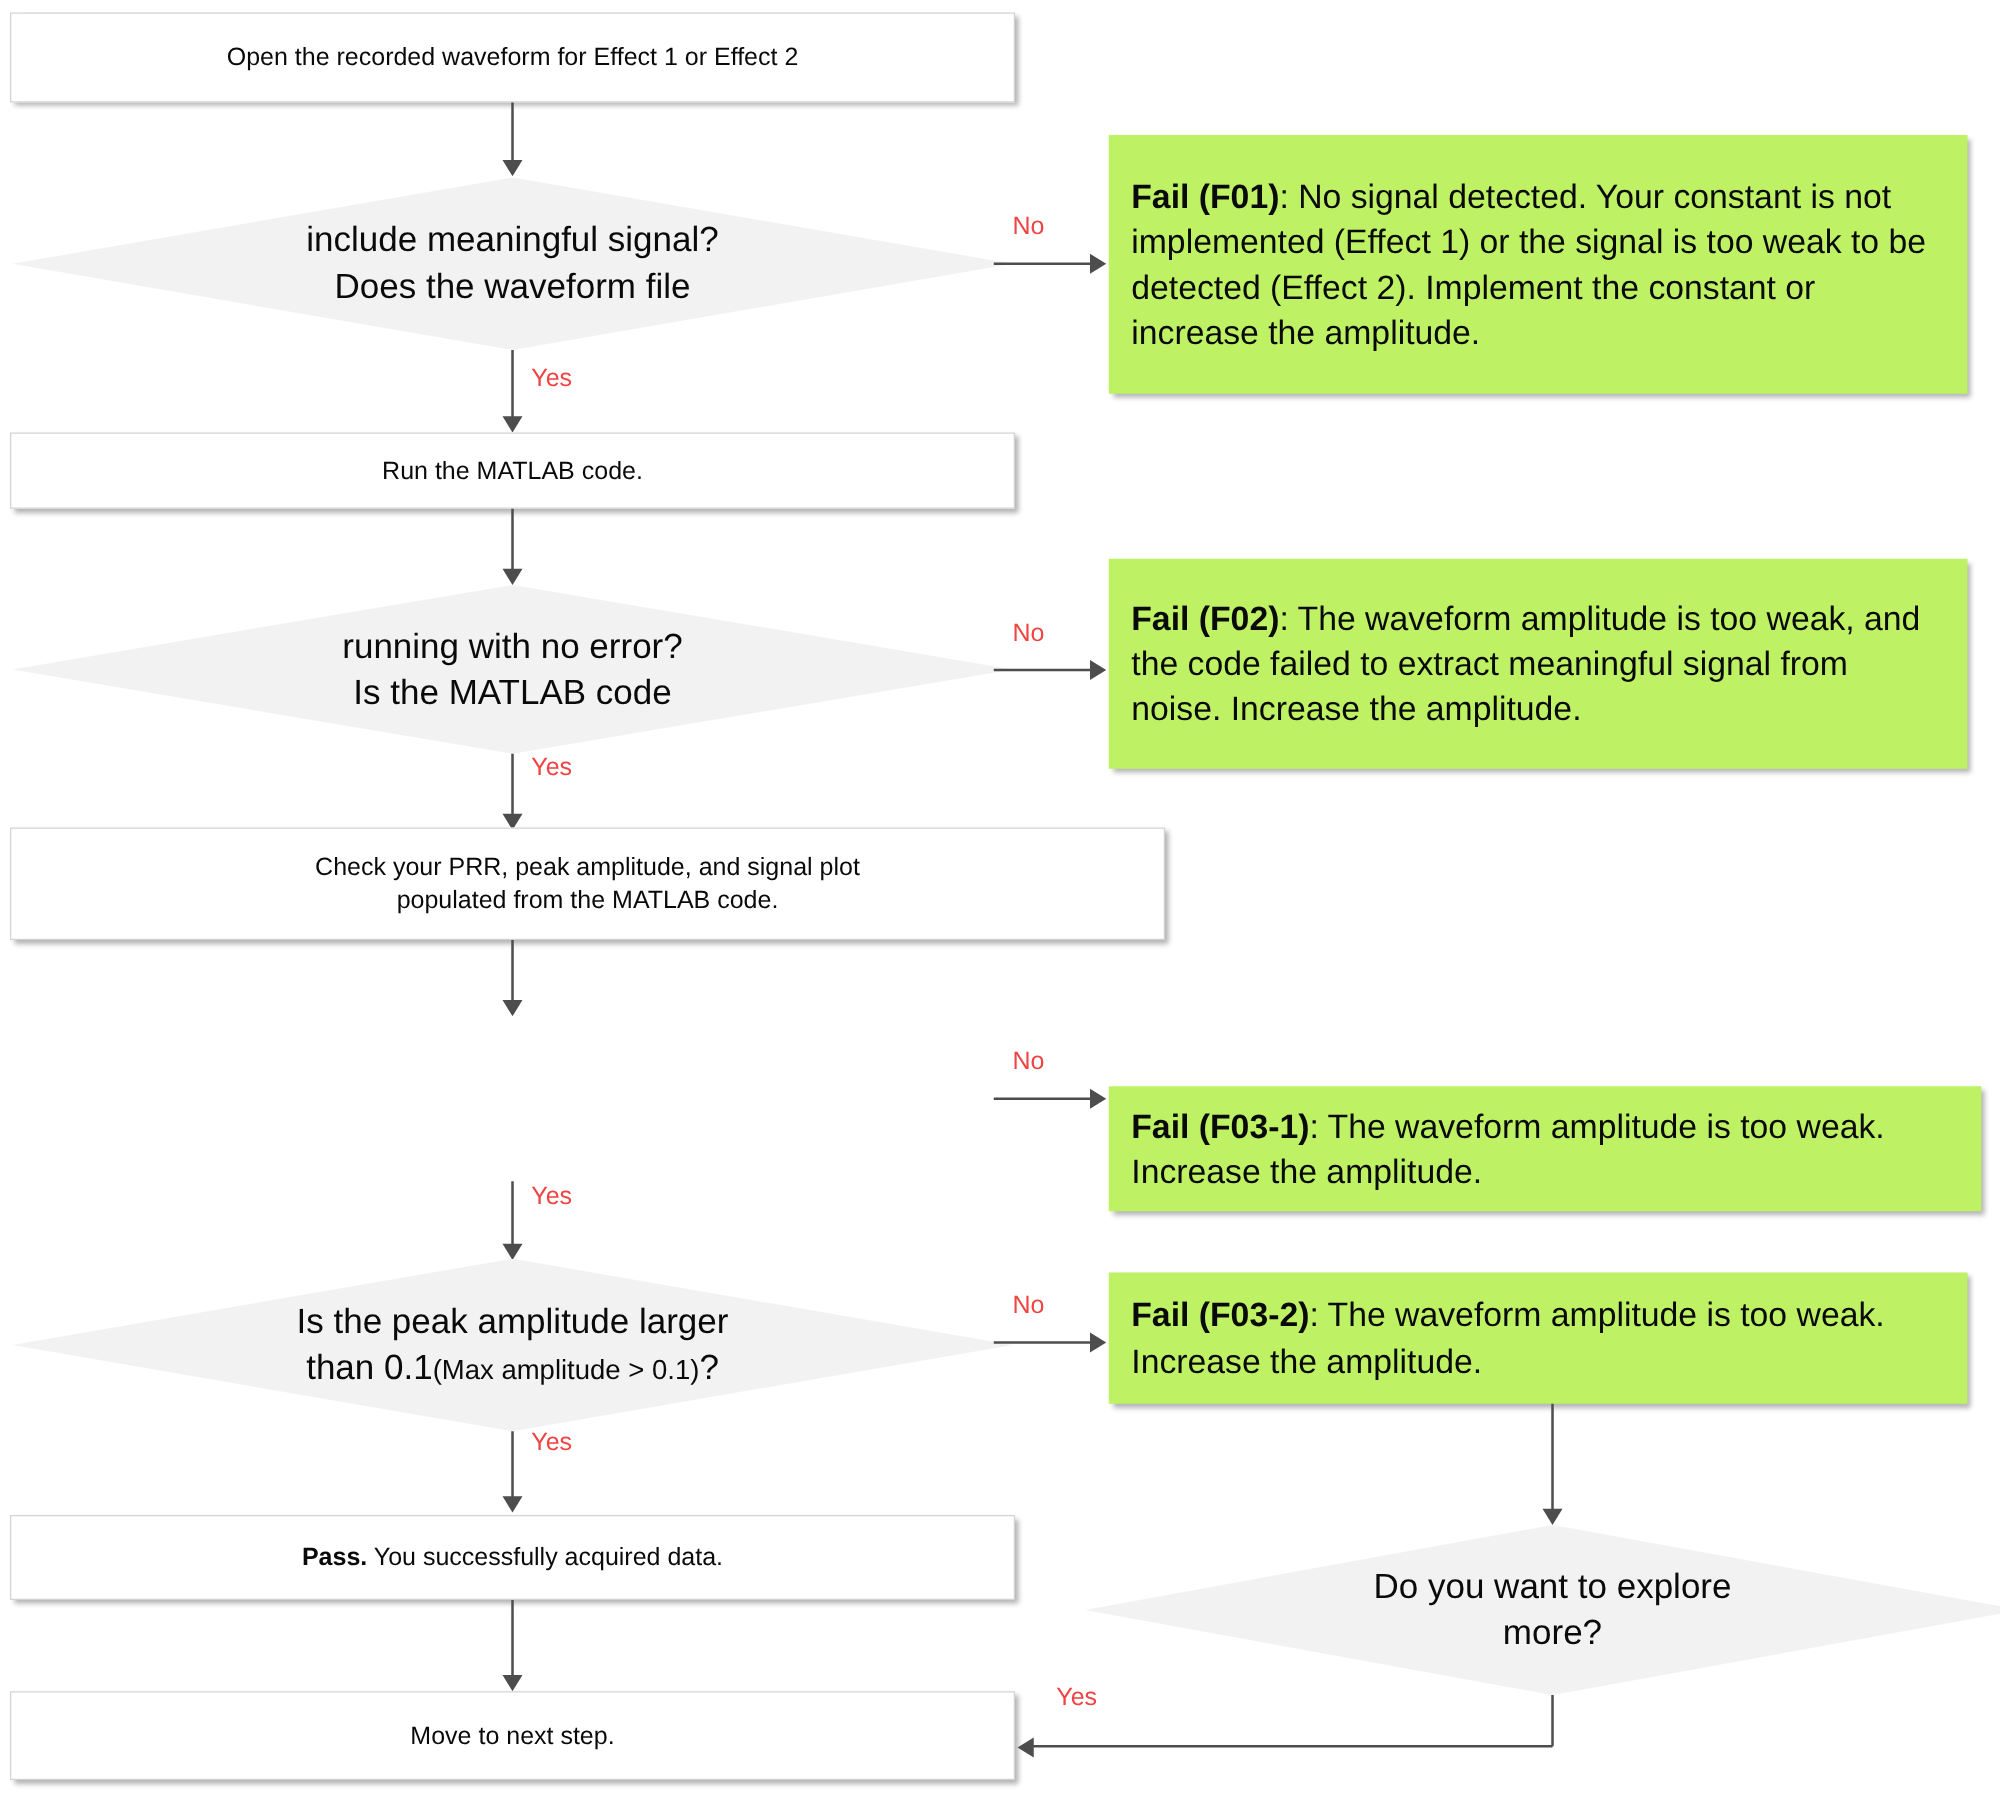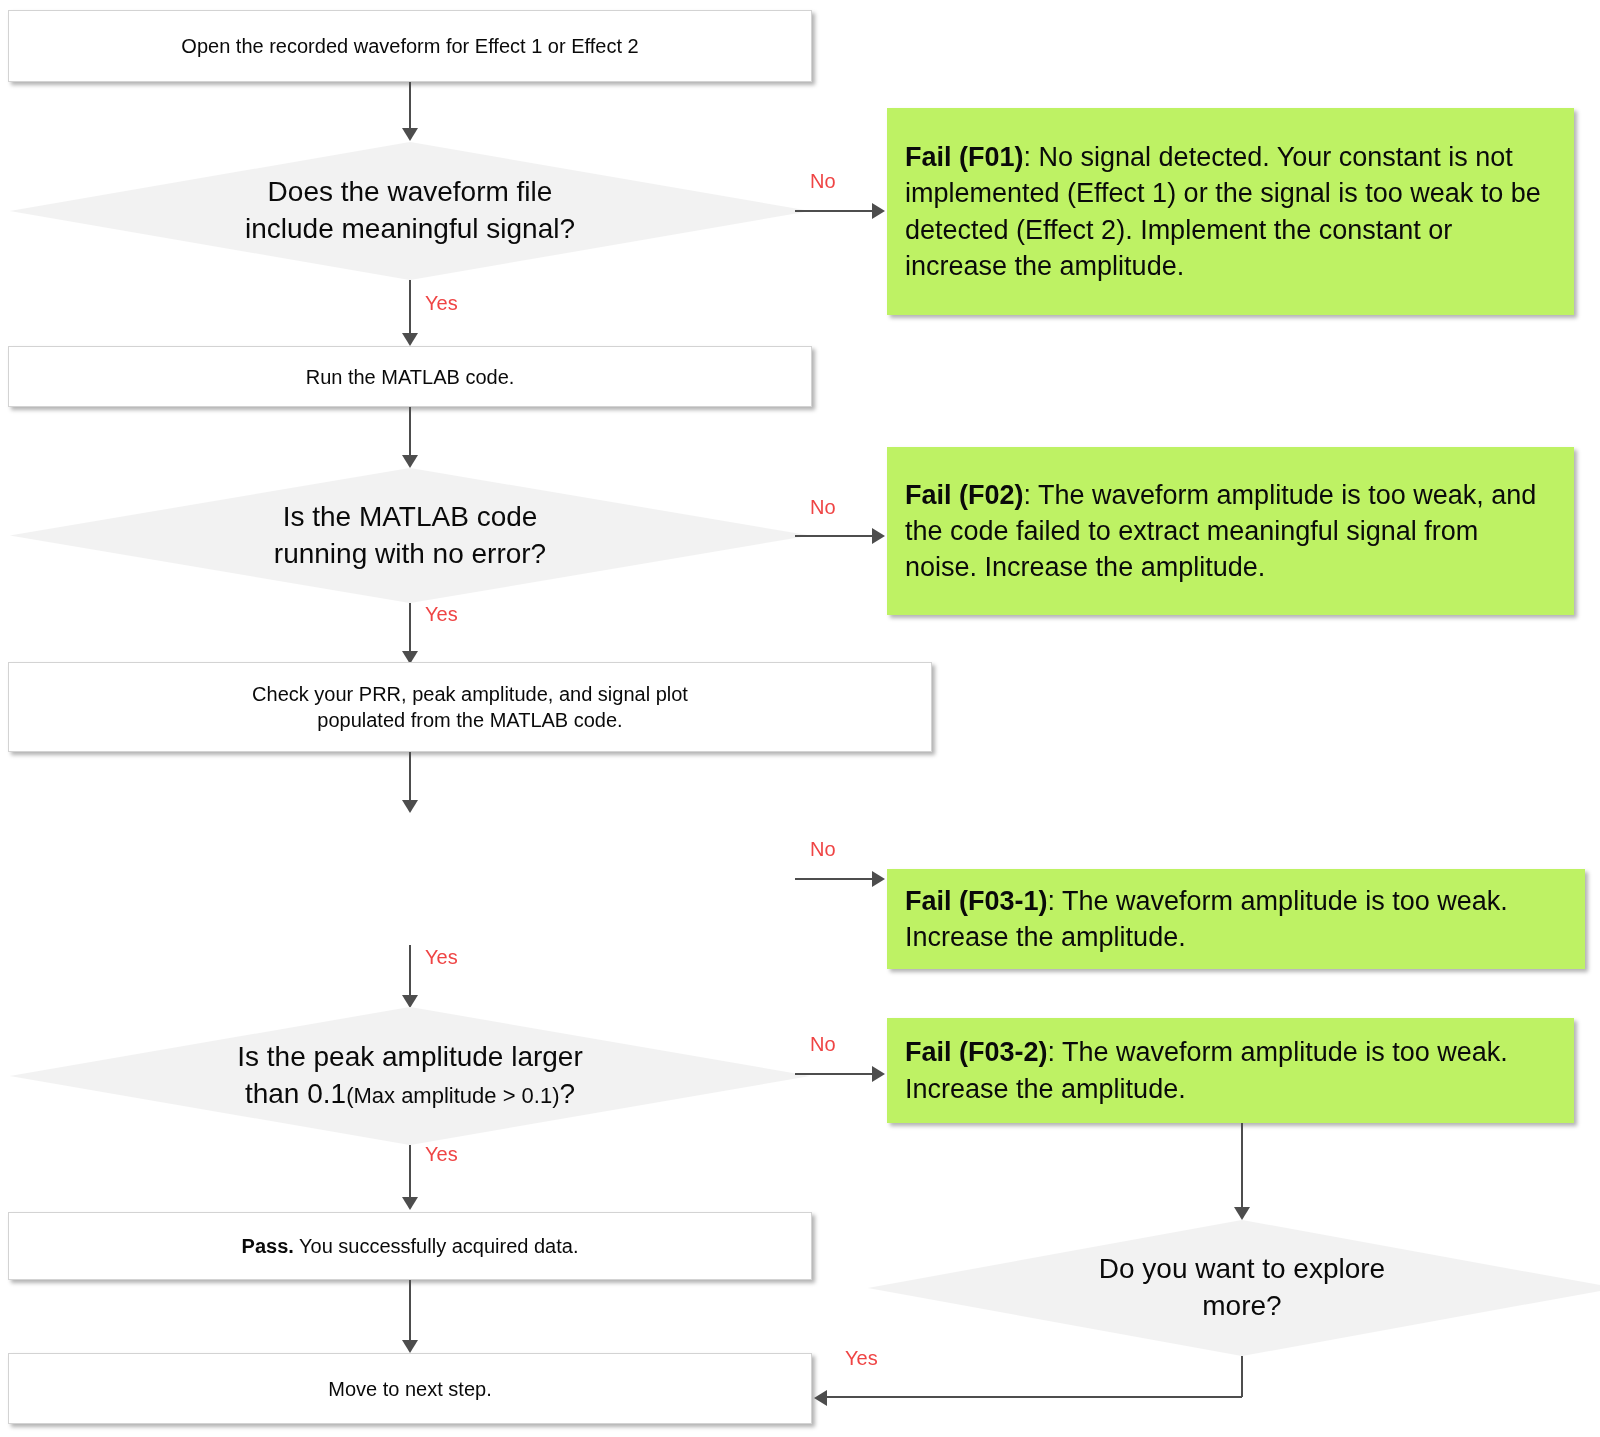--- a/index.html
+++ b/index.html
@@ -121,22 +121,22 @@
     <span>Open the recorded waveform for Effect 1 or Effect 2</span>
   </div>
 
   <div class="vline" style="left:409px; top:82px; height:48px;"></div>
   <div class="arrow-down" style="left:402px; top:128px;"></div>
 
   <div class="diamond-wrap" style="left:10px; top:142px; width:800px; height:138px;">
     <div class="diamond-shape"></div>
     <div class="diamond-label">
       <div>
+        <div>include meaningful signal?</div>
         <div>Does the waveform file</div>
-        <div>include meaningful signal?</div>
       </div>
     </div>
   </div>
 
   <div class="hline" style="left:795px; top:210px; width:78px;"></div>
   <div class="arrow-right" style="left:872px; top:203px;"></div>
   <div class="edge-label" style="left:810px; top:170px;">No</div>
 
   <div class="node fail" style="left:887px; top:108px; width:687px; height:207px;">
     <div>
@@ -152,22 +152,22 @@
     <span>Run the MATLAB code.</span>
   </div>
 
   <div class="vline" style="left:409px; top:407px; height:50px;"></div>
   <div class="arrow-down" style="left:402px; top:455px;"></div>
 
   <div class="diamond-wrap" style="left:10px; top:468px; width:800px; height:135px;">
     <div class="diamond-shape"></div>
     <div class="diamond-label">
       <div>
+        <div>running with no error?</div>
         <div>Is the MATLAB code</div>
-        <div>running with no error?</div>
       </div>
     </div>
   </div>
 
   <div class="hline" style="left:795px; top:535px; width:78px;"></div>
   <div class="arrow-right" style="left:872px; top:528px;"></div>
   <div class="edge-label" style="left:810px; top:496px;">No</div>
 
   <div class="node fail" style="left:887px; top:447px; width:687px; height:168px;">
     <div>

